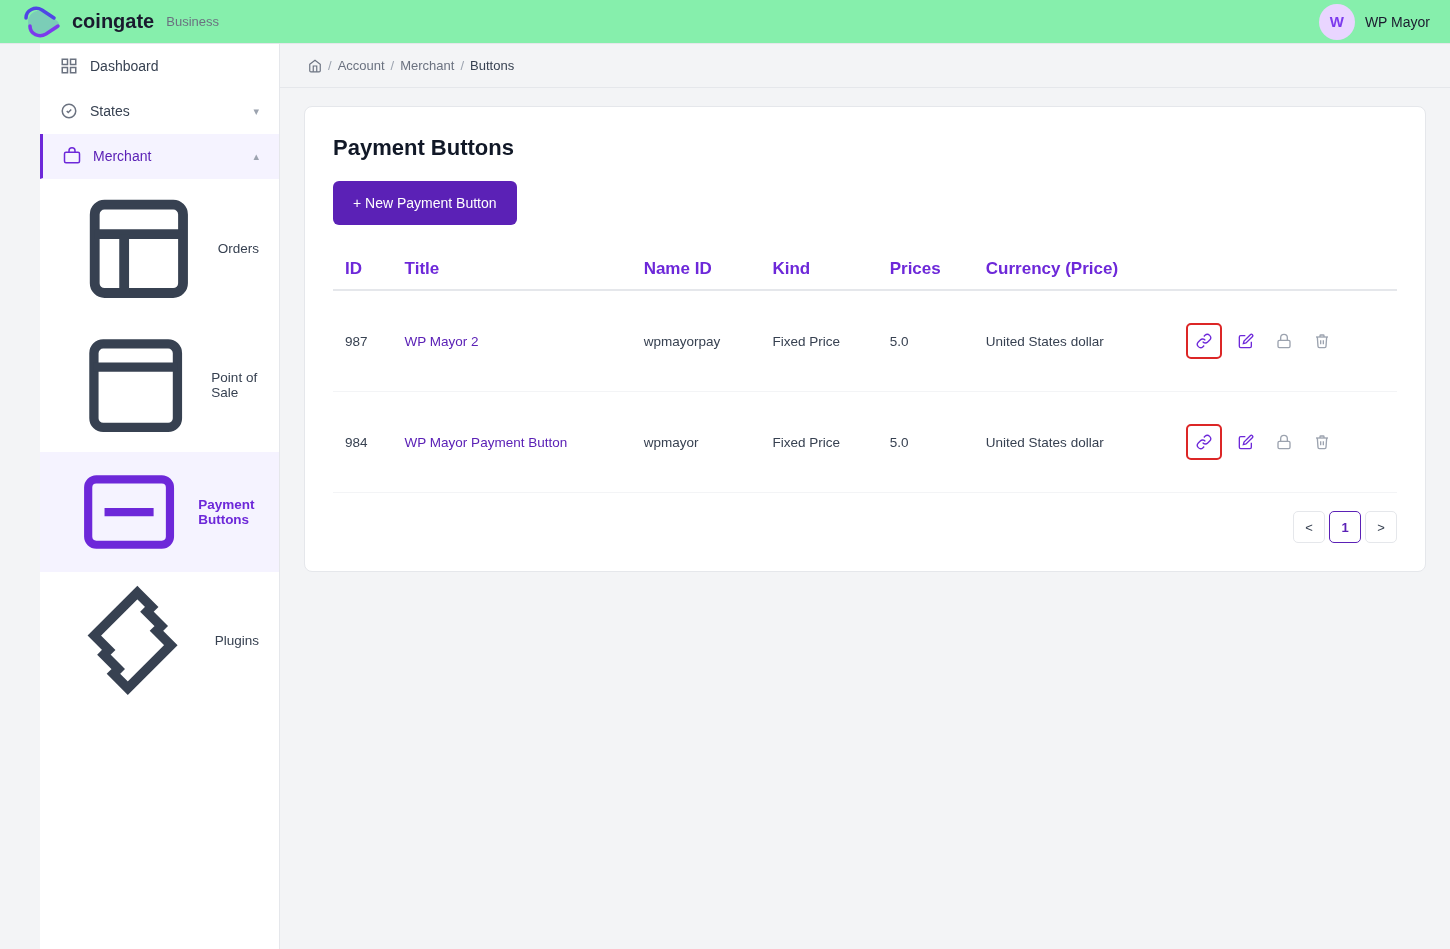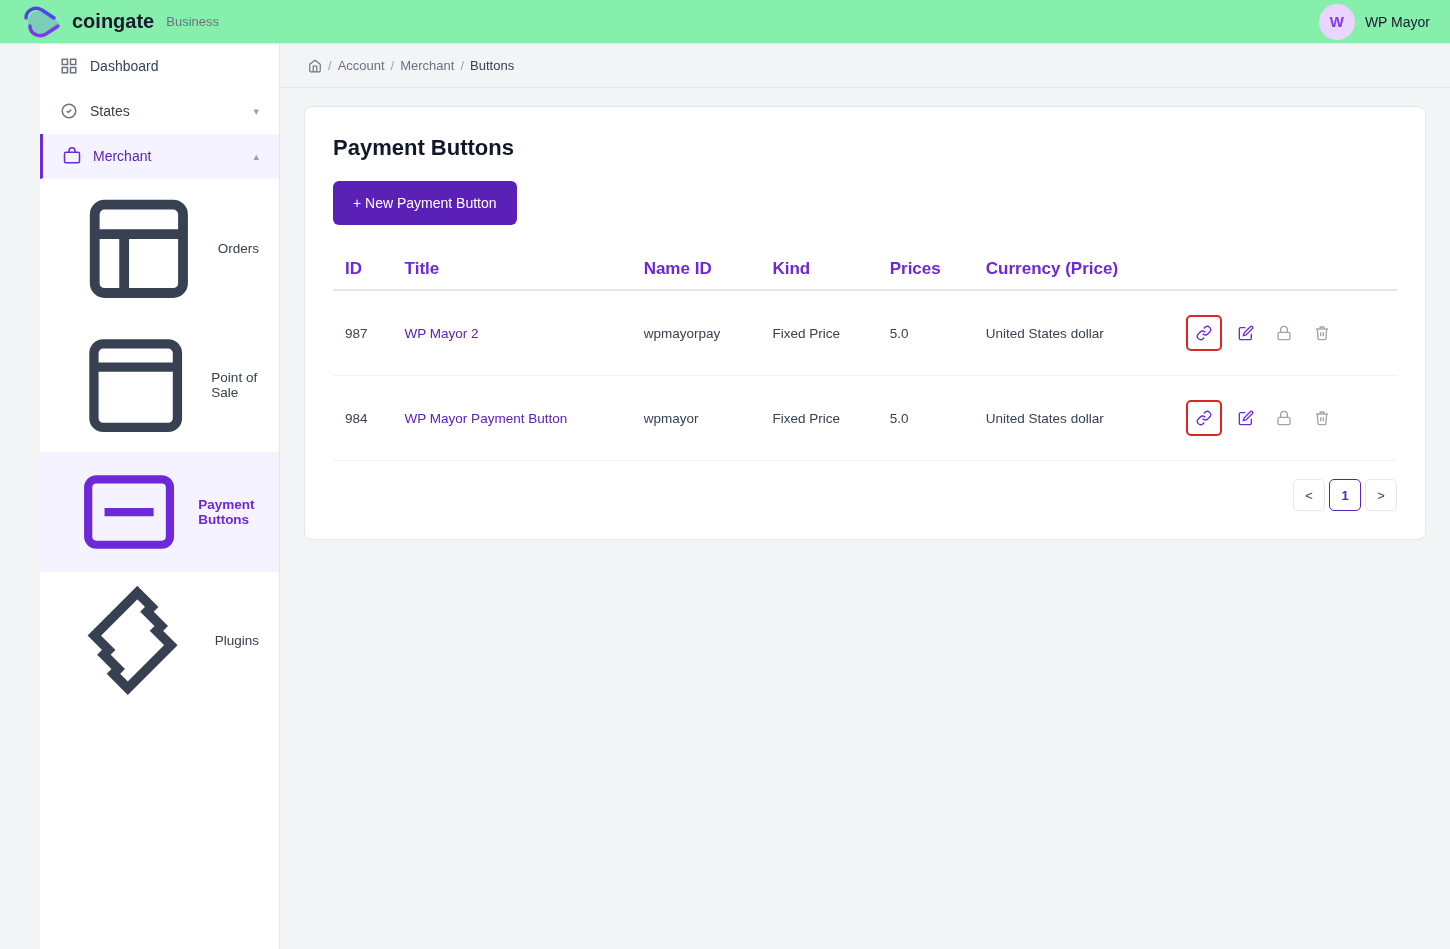--- a/index.html
+++ b/index.html
@@ -115,21 +115,21 @@
     table { width: 100%; border-collapse: collapse; }
     thead tr { border-bottom: 2px solid #e5e7eb; }
     th {
       text-align: left;
       padding: 10px 12px;
       font-size: 17px;
       font-weight: 600;
       color: #6d28d9;
     }
     td {
-      padding: 24px 12px;
+      padding: 32px 12px;
       font-size: 13.5px;
       color: #374151;
       border-bottom: 1px solid #f3f4f6;
     }
     td a { color: #5b21b6; text-decoration: none; font-weight: 500; }
 
     .actions { display: flex; align-items: center; gap: 10px; }
     .action-btn {
       width: 28px; height: 28px;
       border: none; background: transparent;

